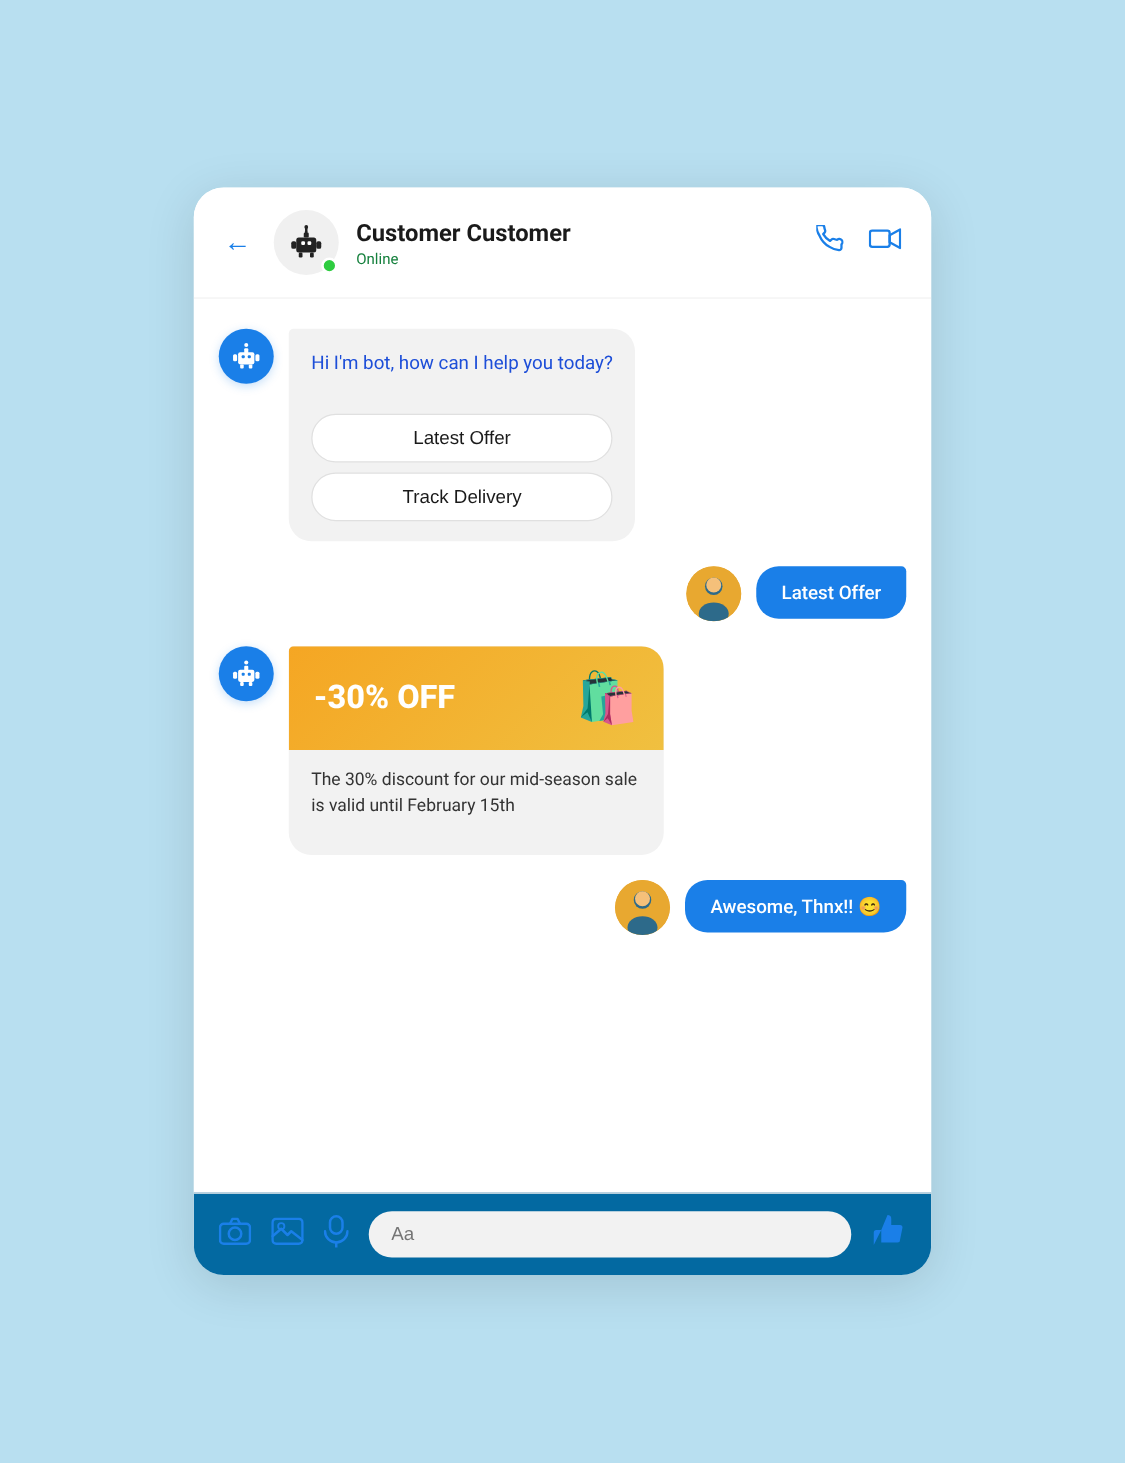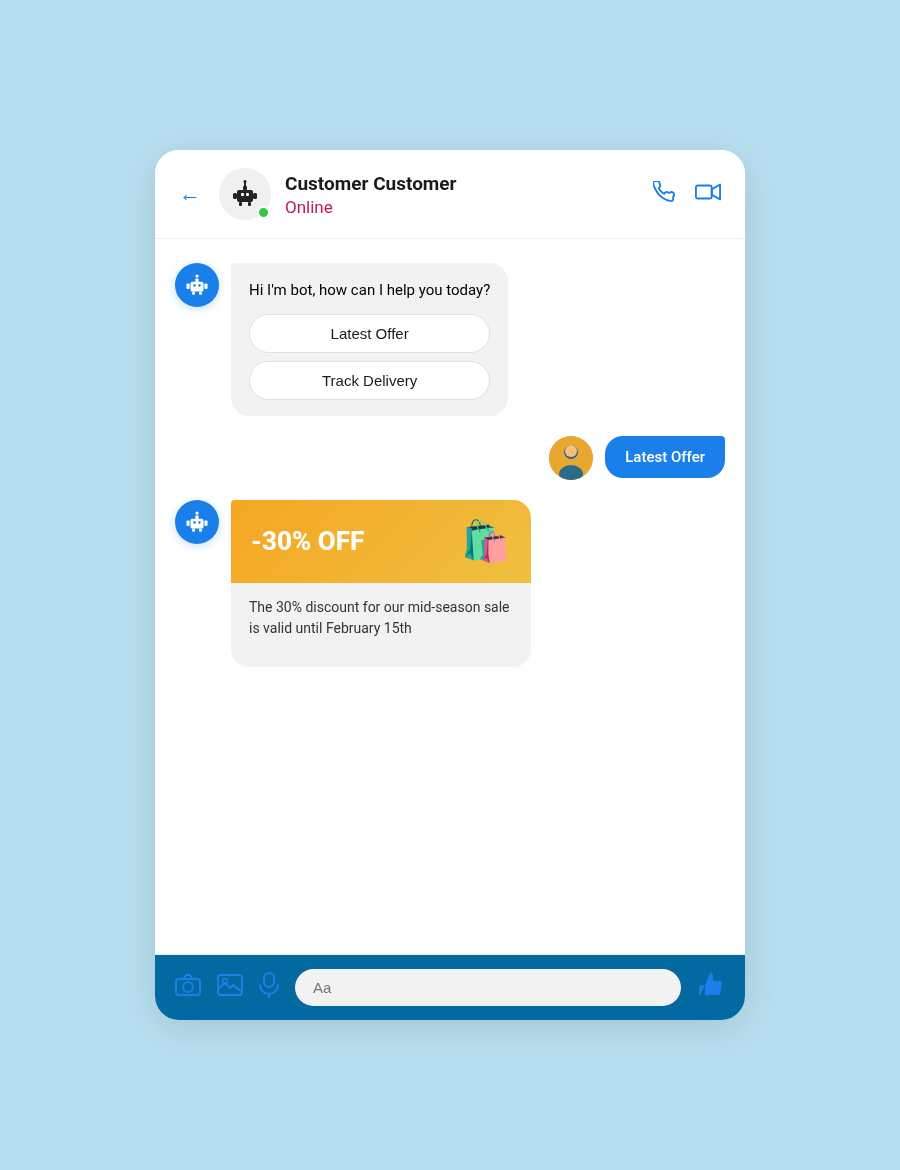--- a/index.html
+++ b/index.html
@@ -61,22 +61,22 @@
     }
     .header-info {
       flex: 1;
     }
     .header-name {
       font-size: 19px;
       font-weight: 700;
       color: #1a1a1a;
     }
     .header-status {
-      font-size: 17px;
-      color: #be185d;
+      font-size: 12px;
+      color: #15803d;
       margin-top: 2px;
     }
     .header-actions {
       display: flex;
       gap: 20px;
       align-items: center;
     }
     .header-icon {
       color: #1a7fe8;
       font-size: 22px;
@@ -130,22 +130,22 @@
     }
     
     .bot-bubble {
       background: #f2f2f2;
       border-radius: 4px 18px 18px 18px;
       padding: 16px 18px;
       max-width: 320px;
     }
     .bot-bubble-text {
       font-size: 15px;
-      color: #000000;
-      margin-bottom: 12px;
+      color: #1d4ed8;
+      margin-bottom: 29px;
       line-height: 1.5;
     }
     .quick-reply-btn {
       display: block;
       width: 100%;
       background: #fff;
       border: 1px solid #e0e0e0;
       border-radius: 22px;
       padding: 10px 16px;
       text-align: center;
@@ -349,20 +349,31 @@
           <div class="offer-percent">-30% OFF</div>
 
           <div class="shopping-bags">🛍️</div>
         </div>
         <div class="offer-body">
           <div class="offer-desc">The 30% discount for our mid-season sale is valid until February 15th</div>
         </div>
       </div>
     </div>
 
+    <div class="msg-row user-row">
+      <div class="user-bubble-awesome">Awesome, Thnx!! 😊</div>
+      <div class="user-avatar">
+        <svg width="44" height="44" viewBox="0 0 44 44" xmlns="http://www.w3.org/2000/svg">
+          <circle cx="22" cy="22" r="22" fill="#e8a830"></circle>
+          <circle cx="22" cy="16" r="7" fill="#2d6a8a"></circle>
+          <ellipse cx="22" cy="38" rx="12" ry="9" fill="#2d6a8a"></ellipse>
+          <circle cx="22" cy="15" r="6" fill="#f5c07a"></circle>
+        </svg>
+      </div>
+    </div>
   </div>
 
   <div class="chat-input-bar">
     <span class="input-icon">
       <svg width="26" height="22" viewBox="0 0 26 22" fill="none" xmlns="http://www.w3.org/2000/svg">
         <rect x="1" y="5" width="24" height="16" rx="3" stroke="#1a7fe8" stroke-width="2"></rect>
         <circle cx="13" cy="13" r="5" stroke="#1a7fe8" stroke-width="2"></circle>
         <path d="M9 5l2-4h4l2 4" stroke="#1a7fe8" stroke-width="2" stroke-linecap="round" stroke-linejoin="round"></path>
       </svg>
     </span>

